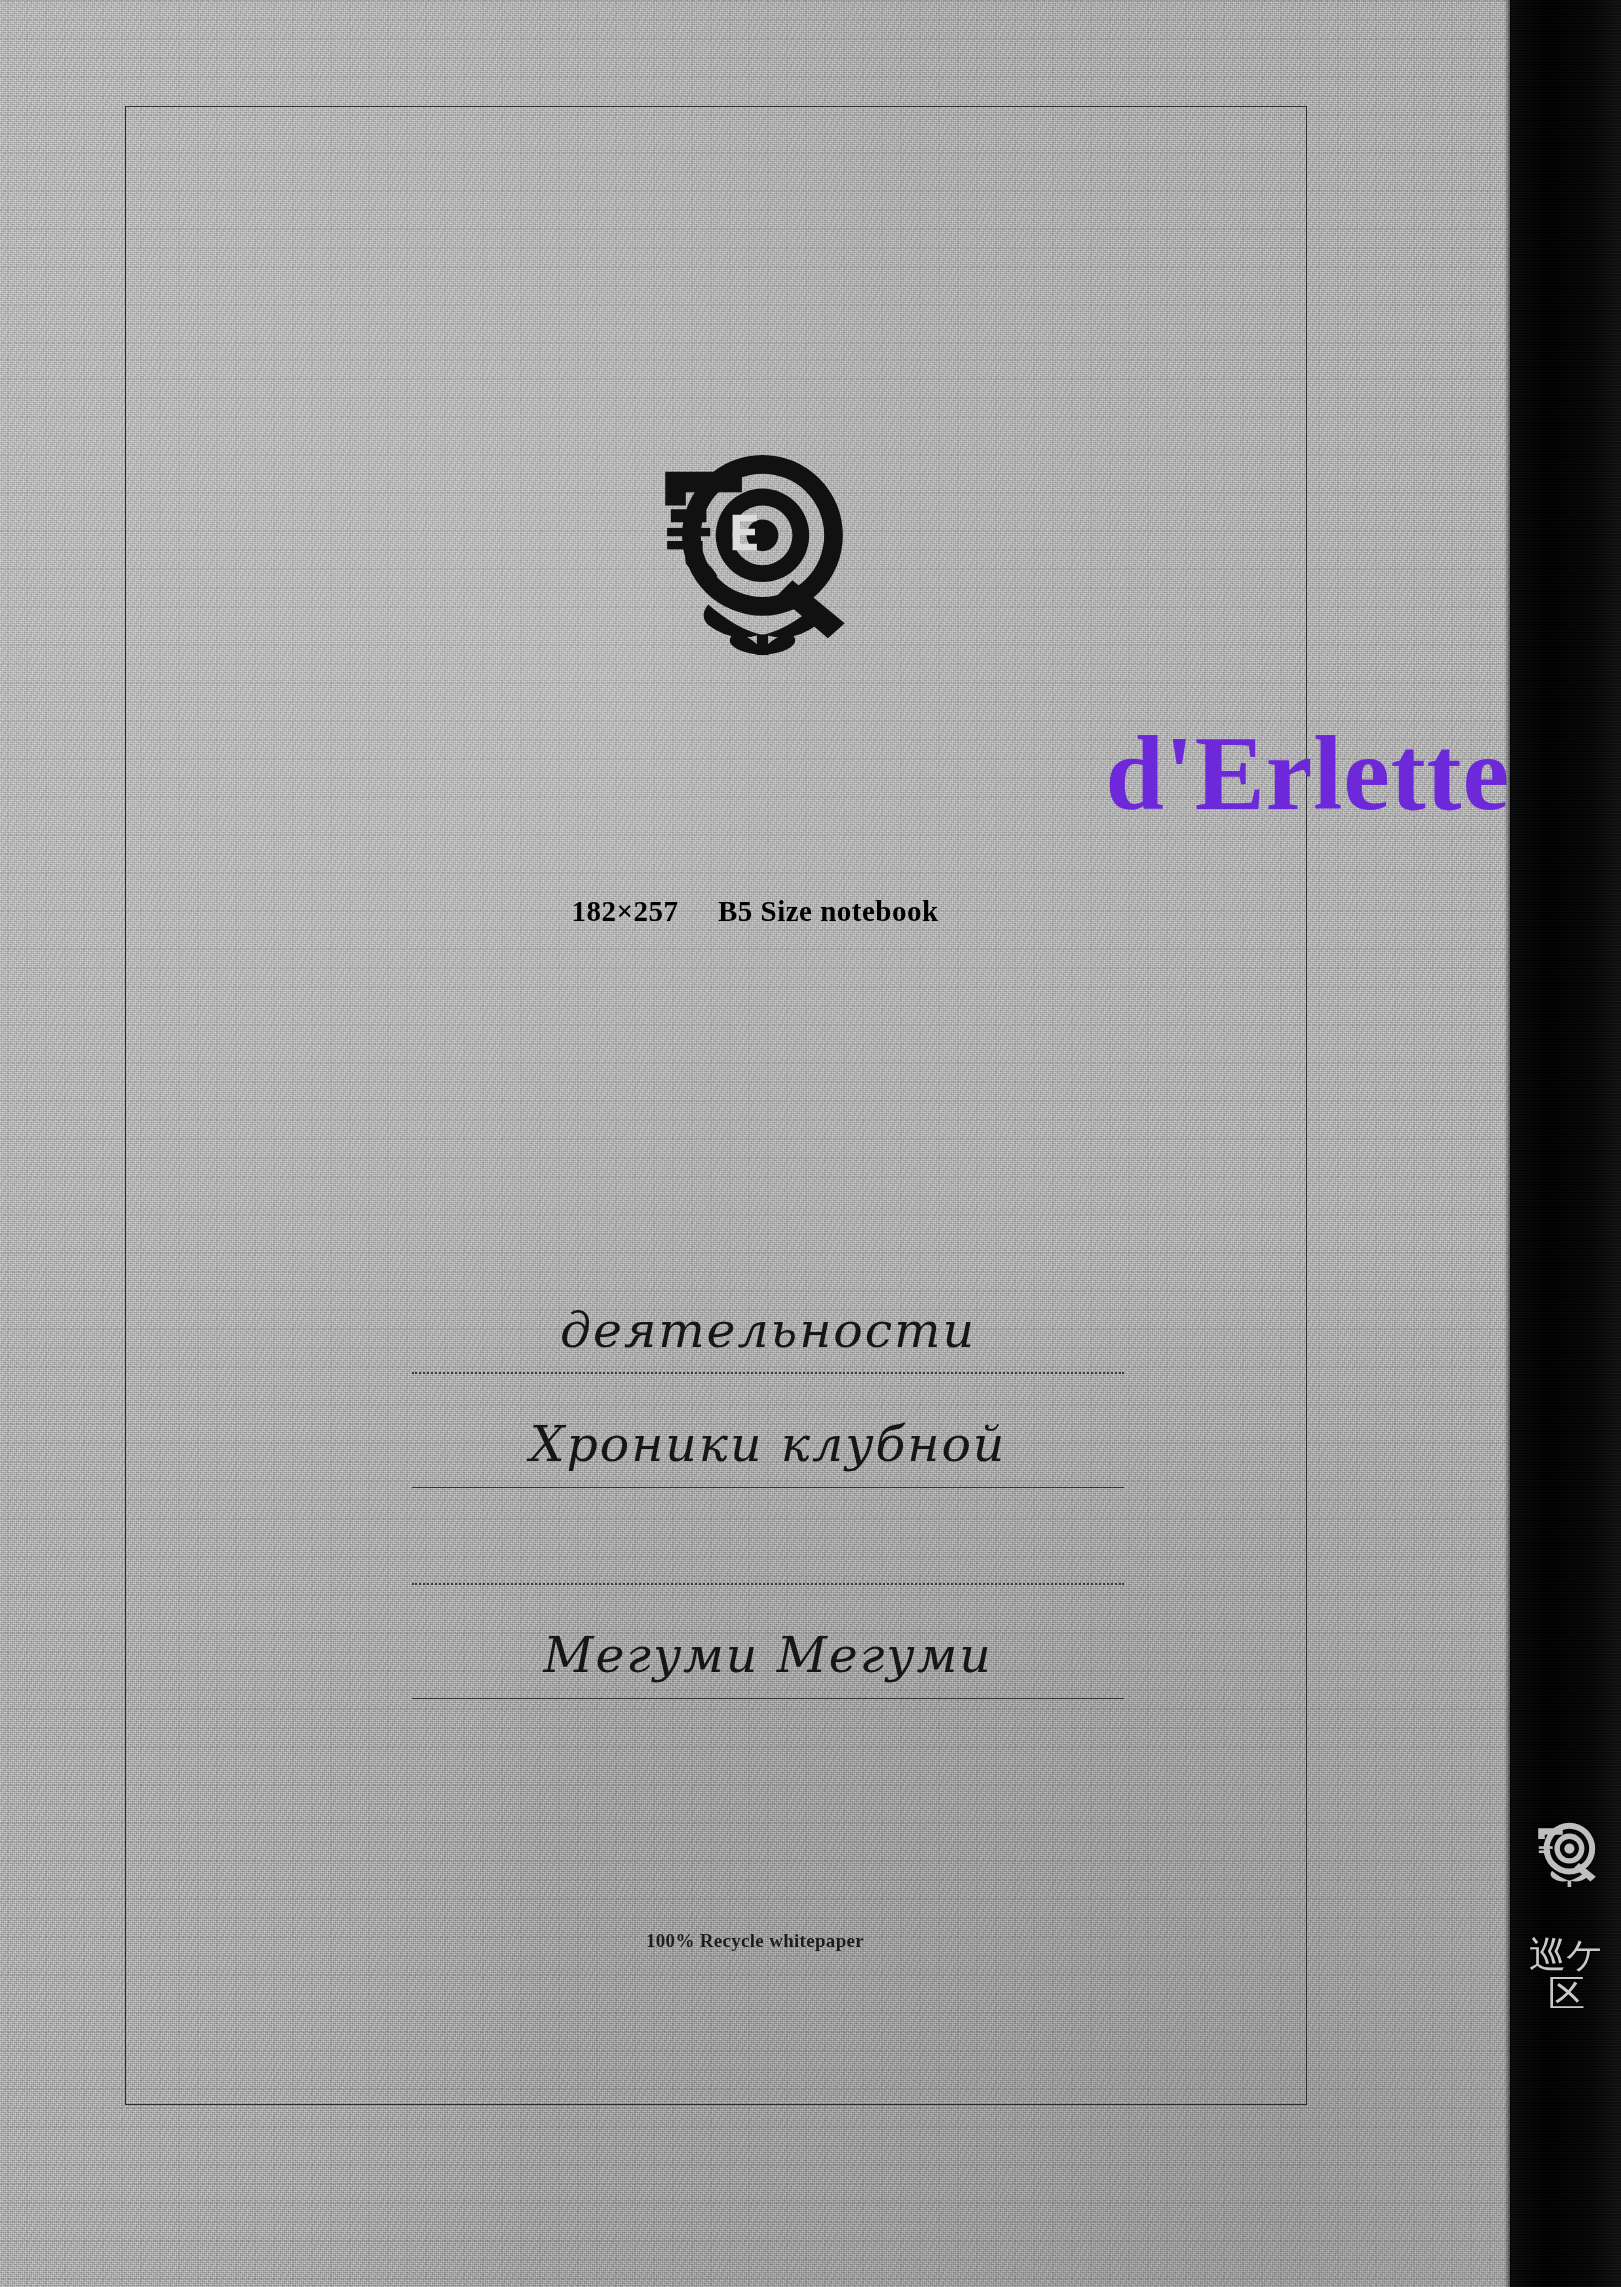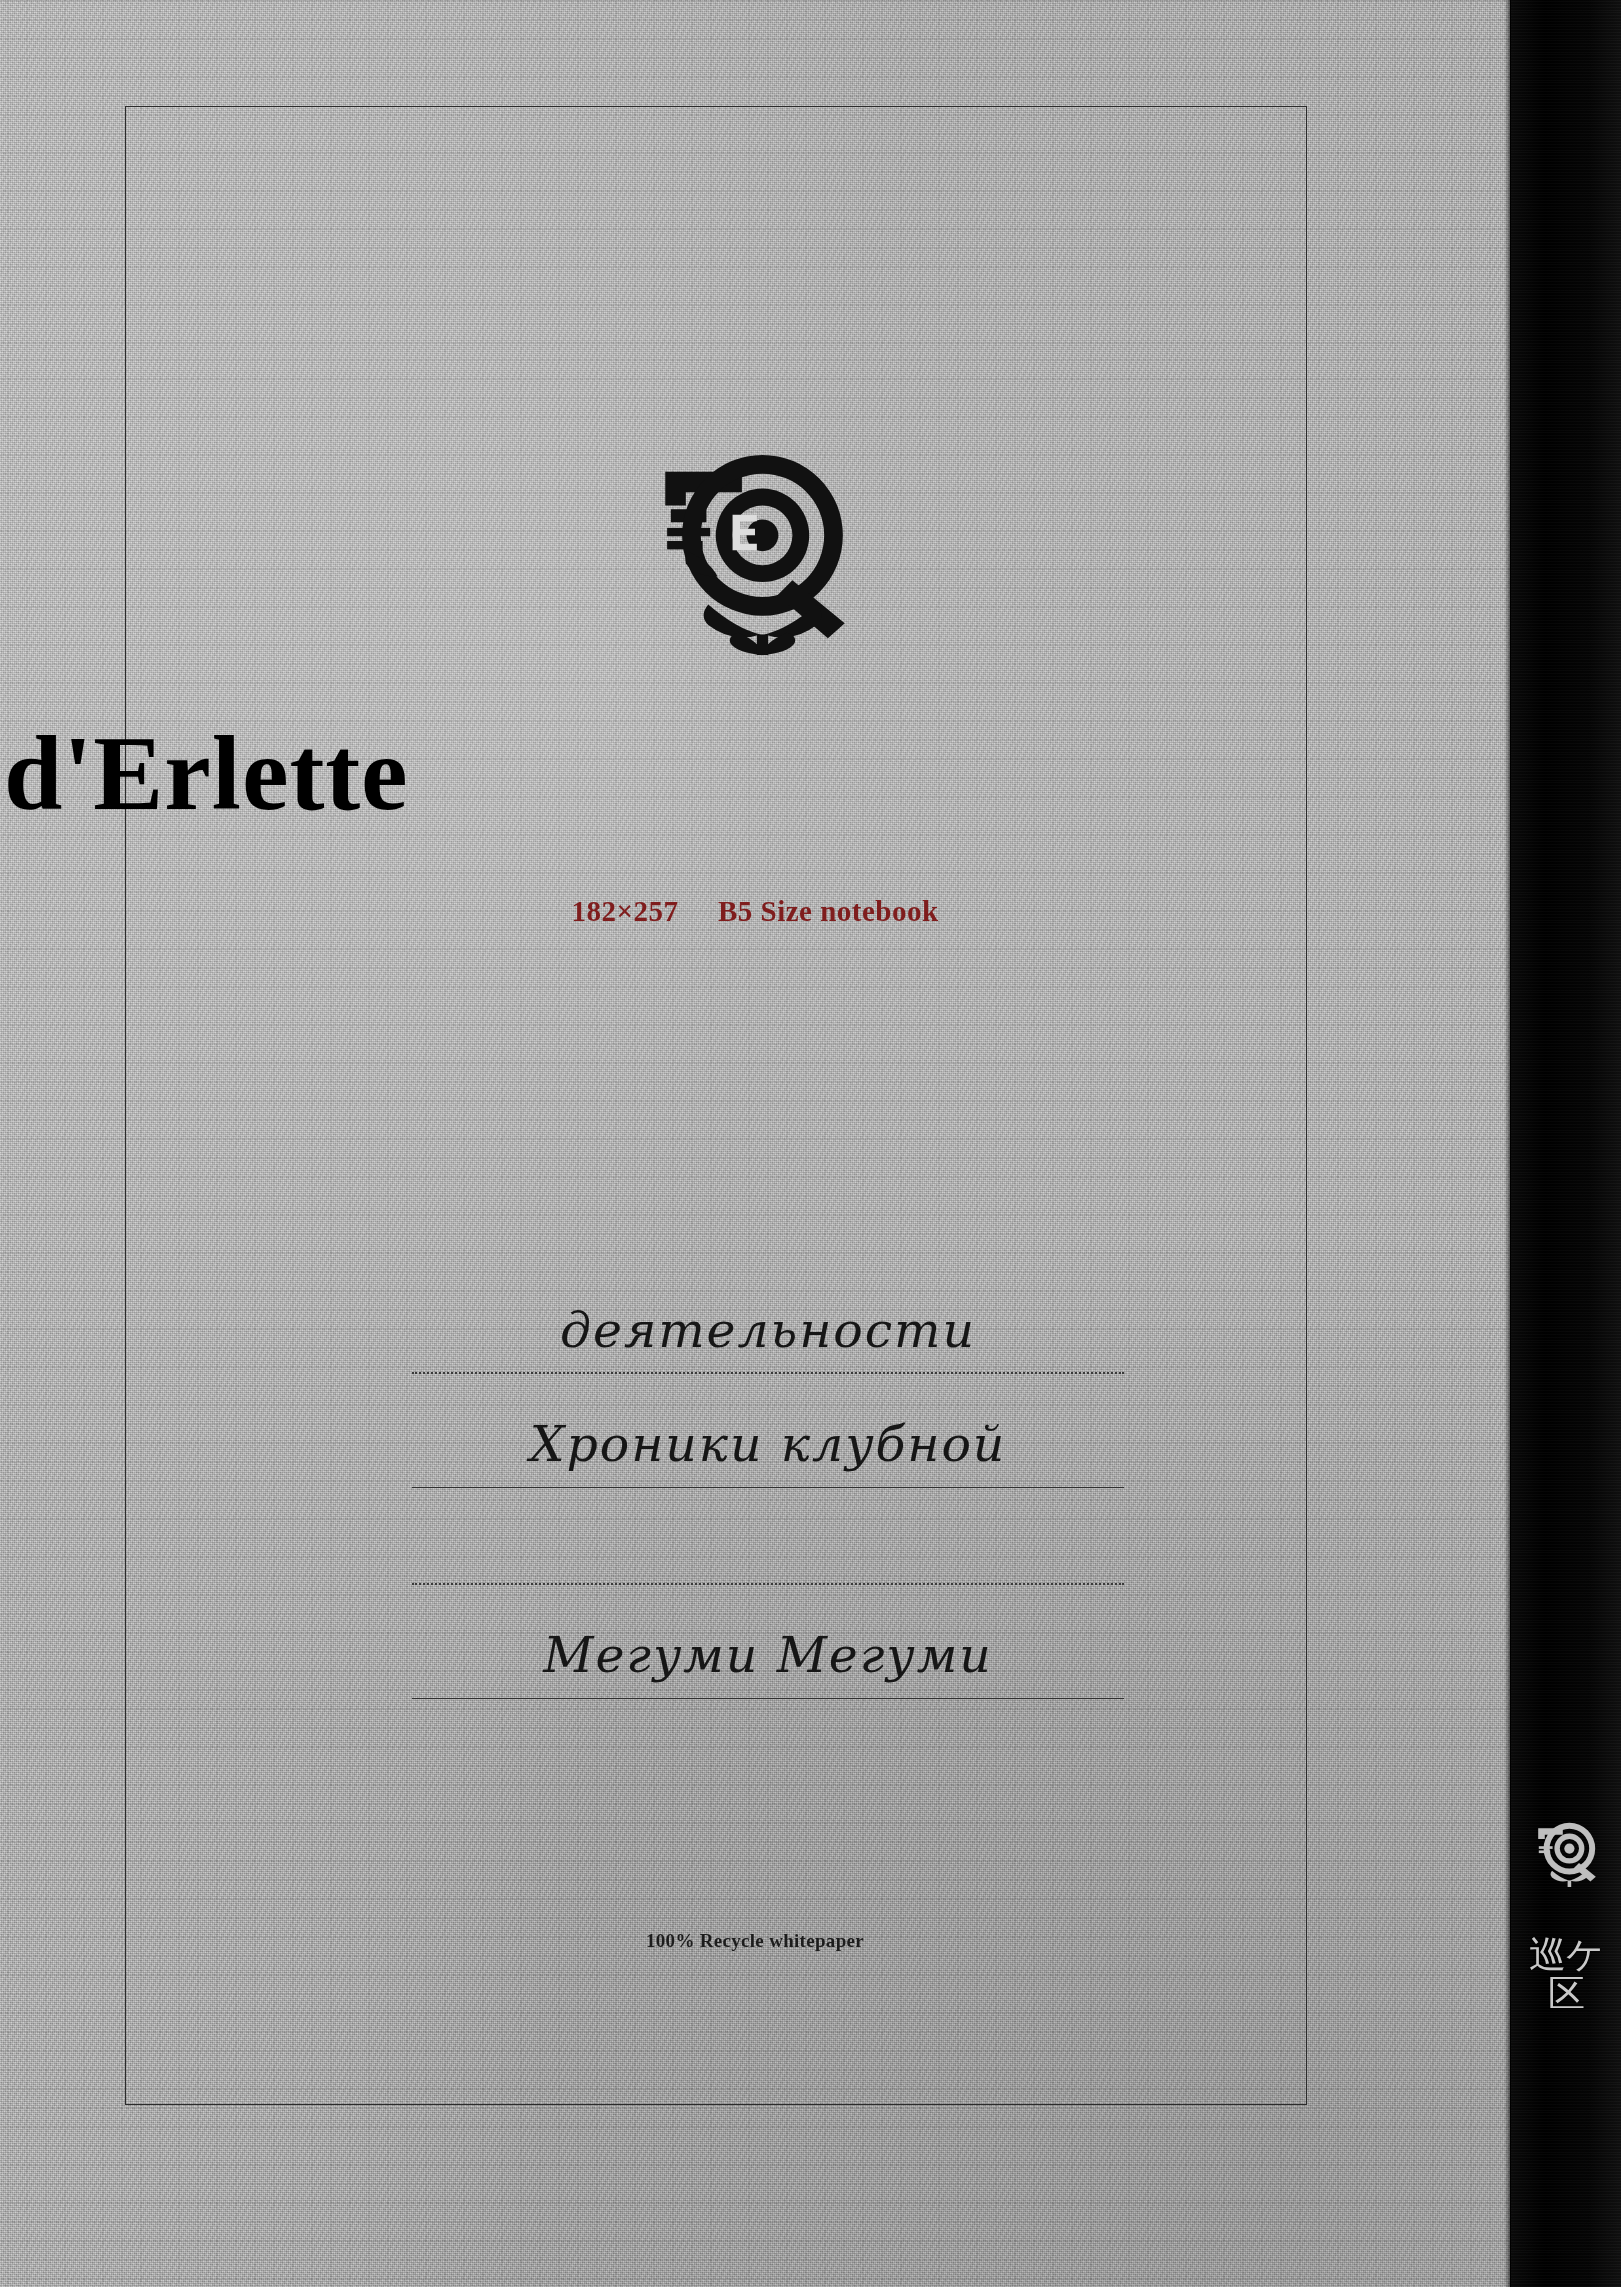--- a/index.html
+++ b/index.html
@@ -67,37 +67,37 @@
     justify-content: center;
   }
   #emblem { display: block; }
 
   
   #brand {
     position: absolute;
     left: 4px;
     right: 0;
     top: 721px;
-    text-align: left;
+    text-align: right;
     font-size: 105px;
     font-weight: 700;
     letter-spacing: 0.9px;
-    color: #000000;
+    color: #6d28d9;
     line-height: 1;
   }
   #spec {
     position: absolute;
     left: 0;
     right: 0;
     top: 895px;
     text-align: center;
     font-size: 29px;
     font-weight: 700;
     letter-spacing: 0.5px;
-    color: #7f1d1d;
+    color: #000000;
   }
   #spec .gap { display: inline-block; width: 24px; }
 
   
   #fields {
     position: absolute;
     left: 412px;
     top: 1260px;
     width: 712px;
   }

